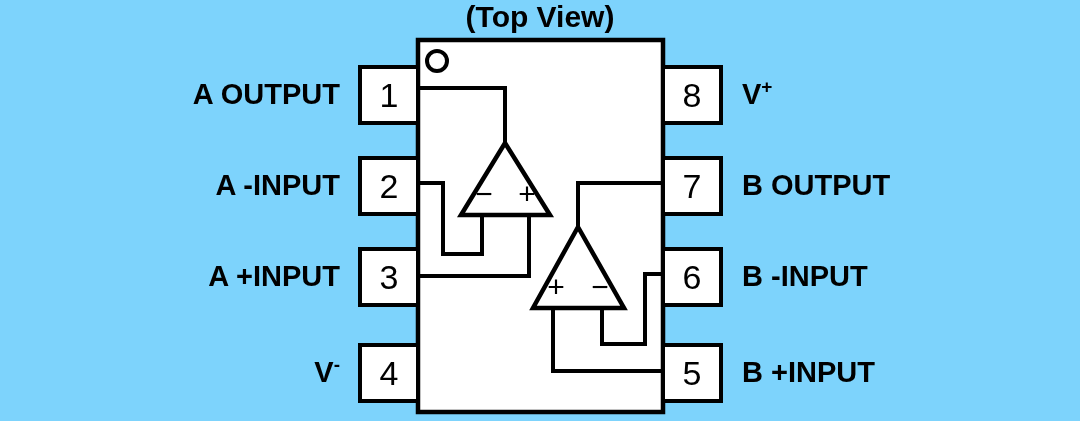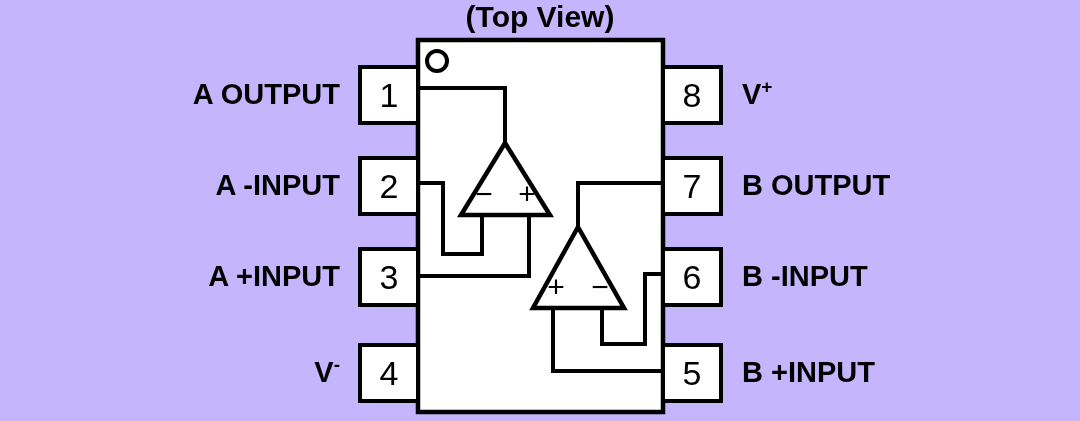--- a/index.html
+++ b/index.html
@@ -10,21 +10,21 @@
   body {
     width: 1080px;
     height: 421px;
     font-family: "Liberation Sans", sans-serif;
     overflow: hidden;
   }
   #diagram-root {
     position: relative;
     width: 1080px;
     height: 421px;
-    background: #c4b5fd;
+    background: #7dd3fc;
   }
   #pinout-svg {
     position: absolute;
     left: 0;
     top: 0;
     width: 1080px;
     height: 421px;
     display: block;
   }
   .lbl {

